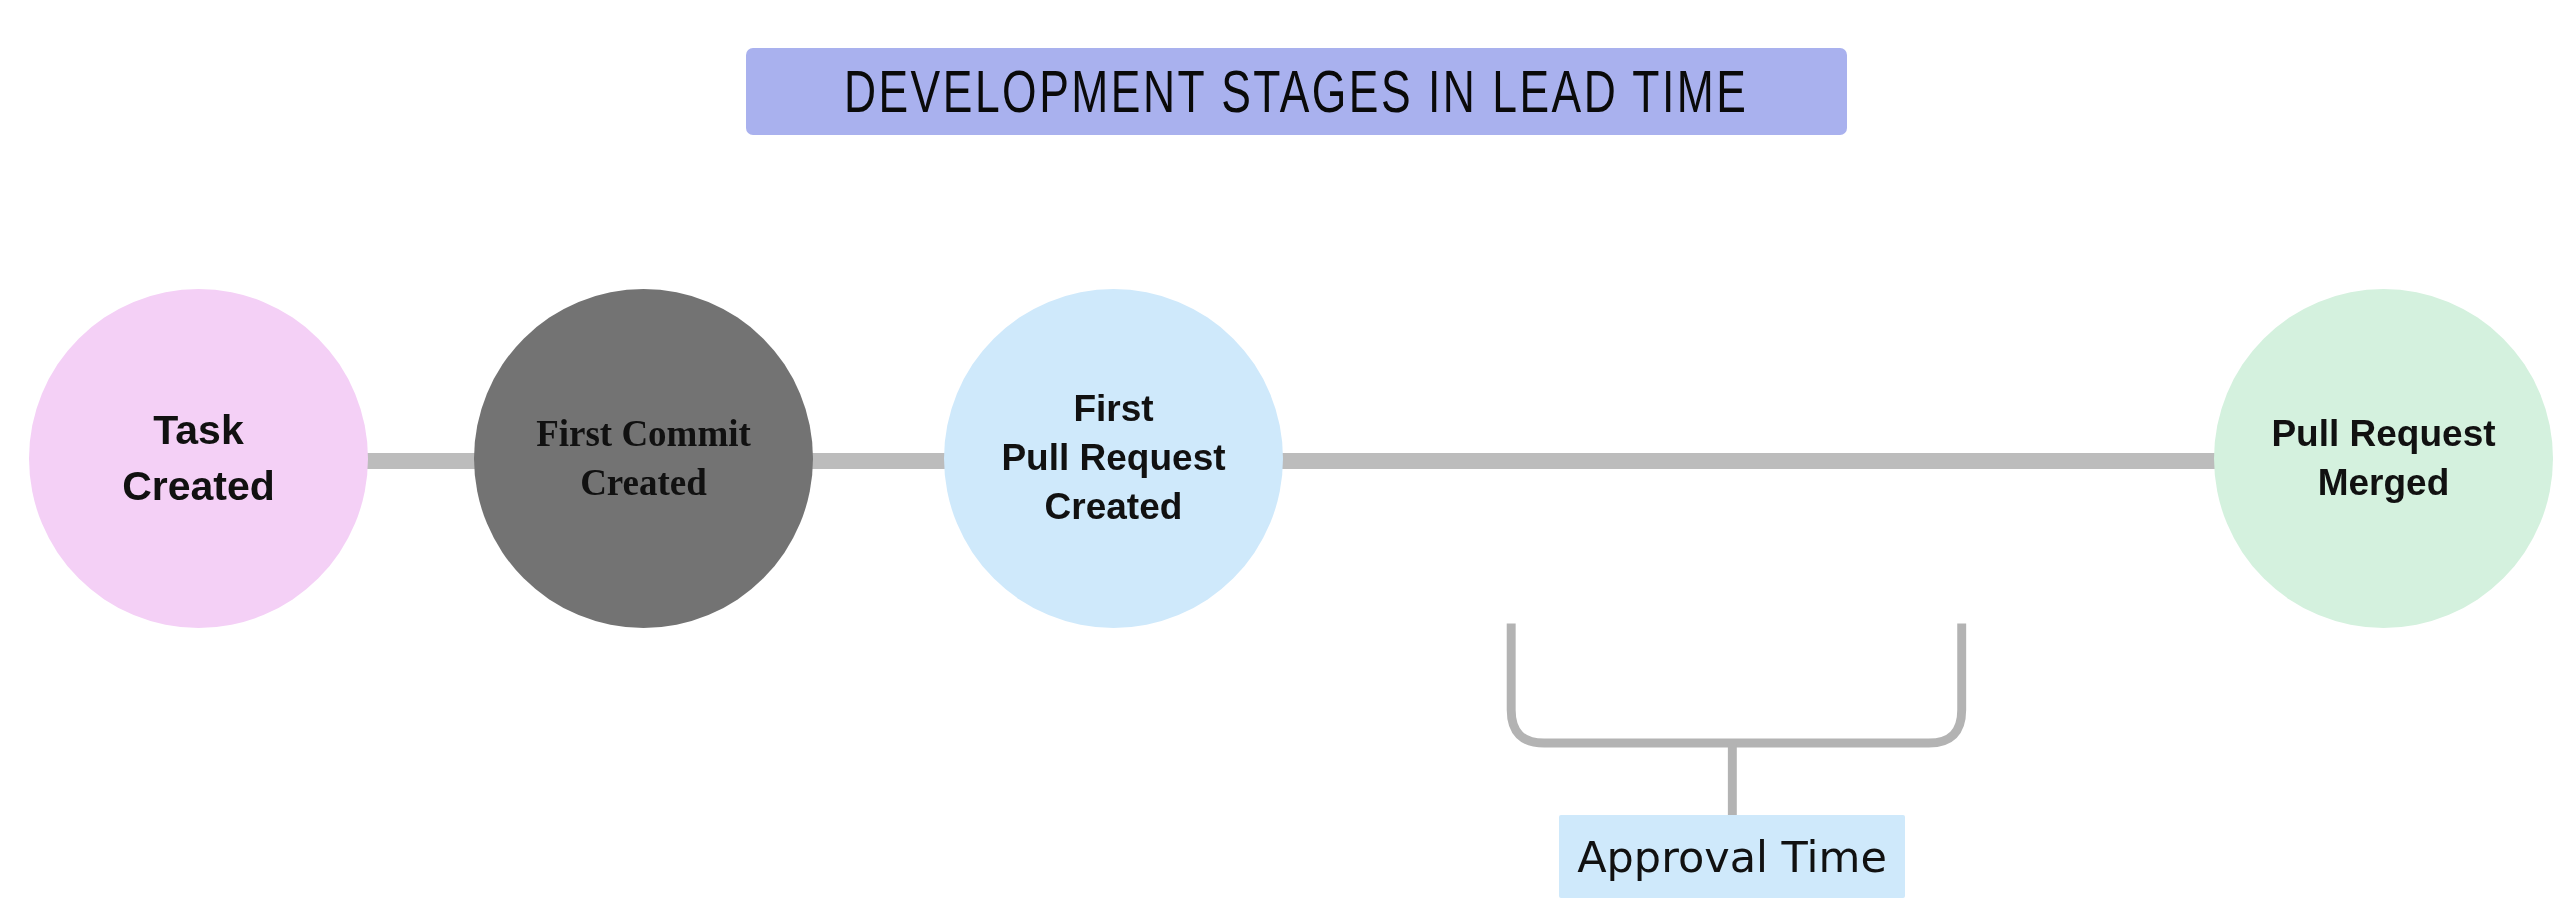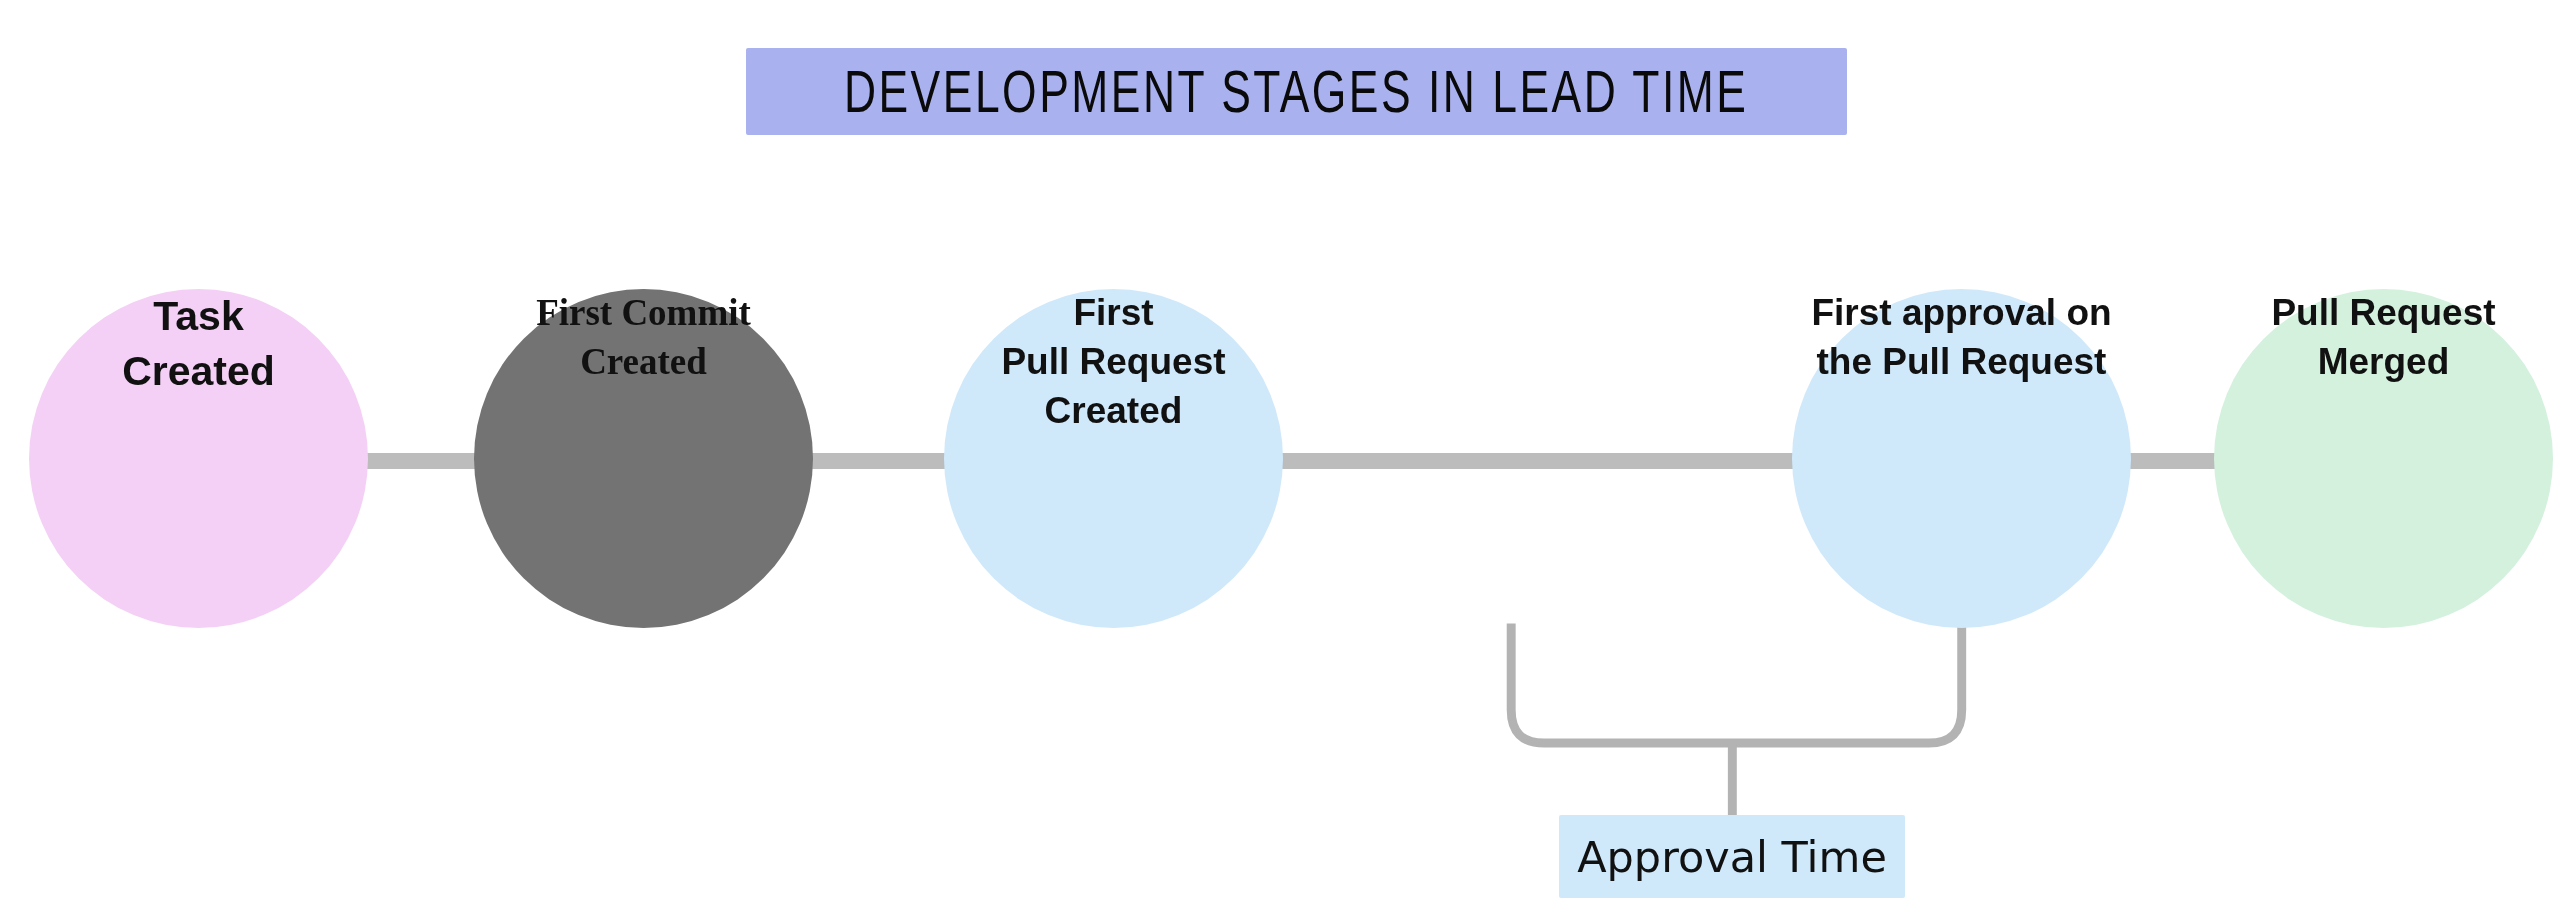--- a/index.html
+++ b/index.html
@@ -7,21 +7,21 @@
     position:relative;
     width:2576px;height:923px;
     background:#ffffff;
     overflow:hidden;
     font-family:"Liberation Sans", sans-serif;
   }
   
   .title-bar{
     position:absolute;
     left:746px;top:48px;width:1101px;height:87px;
-    border-radius:2px;
+    border-radius:7px;
     display:flex;align-items:center;justify-content:center;
     background:#a9b1ee;
   }
   .title-text{
     font-size:60px;
     font-weight:400;
     color:#0a0a0a;
     letter-spacing:3.4px;
     white-space:nowrap;
     transform:scaleX(0.74);
@@ -32,21 +32,21 @@
     position:absolute;
     left:199px;top:453px;width:2185px;height:16px;
     background:#bcbcbc;
     z-index:1;
   }
   
   .stage{
     position:absolute;
     top:289px;width:339px;height:339px;
     border-radius:50%;
-    display:flex;justify-content:center;
+    display:flex;align-items:center;justify-content:center;
     text-align:center;
     z-index:2;
   }
   .stage .lbl{
     white-space:pre-line;
     font-weight:700;
     font-size:37px;
     line-height:1.32;
     color:#111111;
   }
@@ -104,24 +104,20 @@
 Created</span>
   </div>
 
   <div class="stage s3" style="background-color: rgb(207, 233, 251);">
     <span class="lbl">First
 Pull Request
 Created</span>
   </div>
 
 
-  <div class="stage s5" style="background-color: rgb(207, 233, 251);">
-    <span class="lbl">First approval on
-the Pull Request</span>
-  </div>
 
   <div class="stage s6" style="background-color: rgb(212, 241, 222);">
     <span class="lbl">Pull Request
 Merged</span>
   </div>
 
   <div class="annotation" style="background-color: rgb(207, 233, 251);">
     <span class="lbl">Approval Time</span>
   </div>
 

